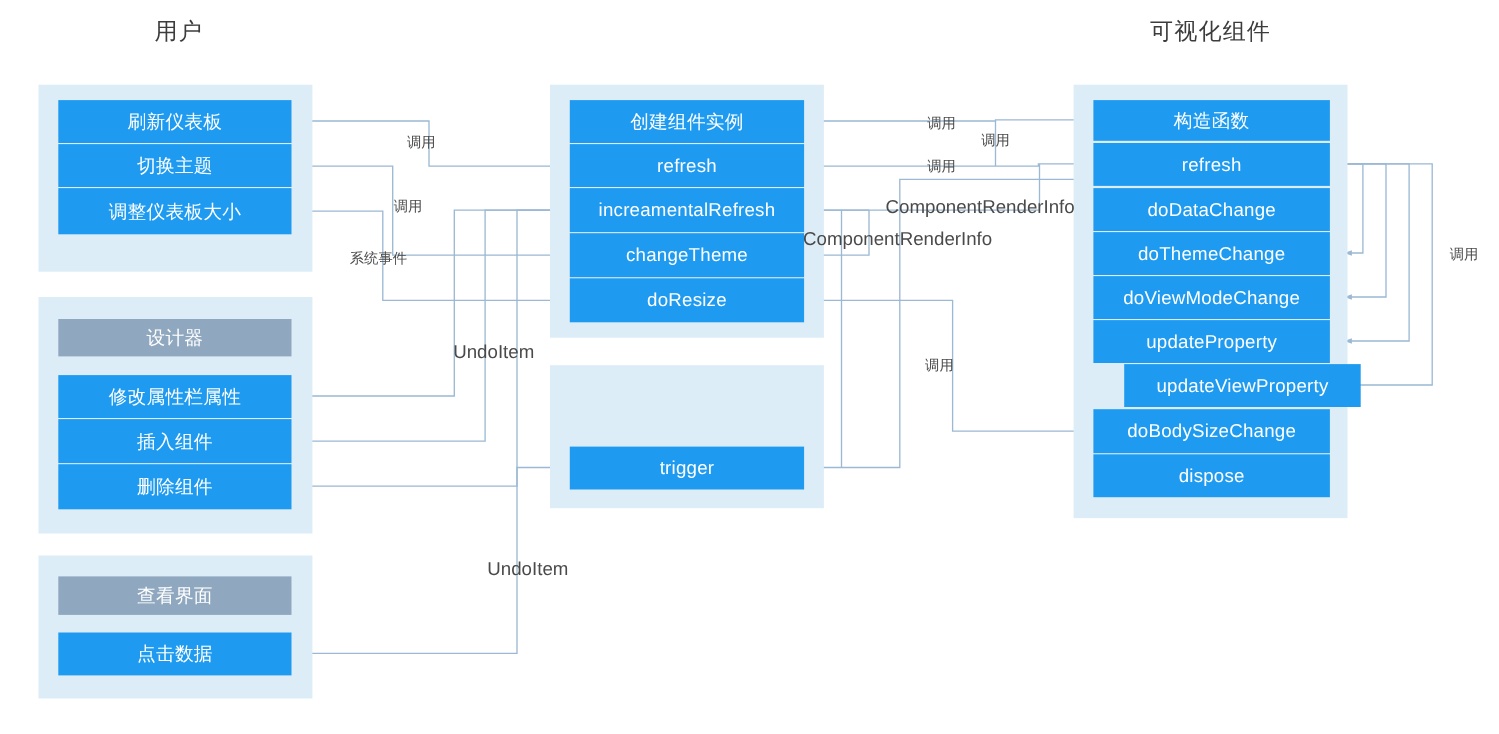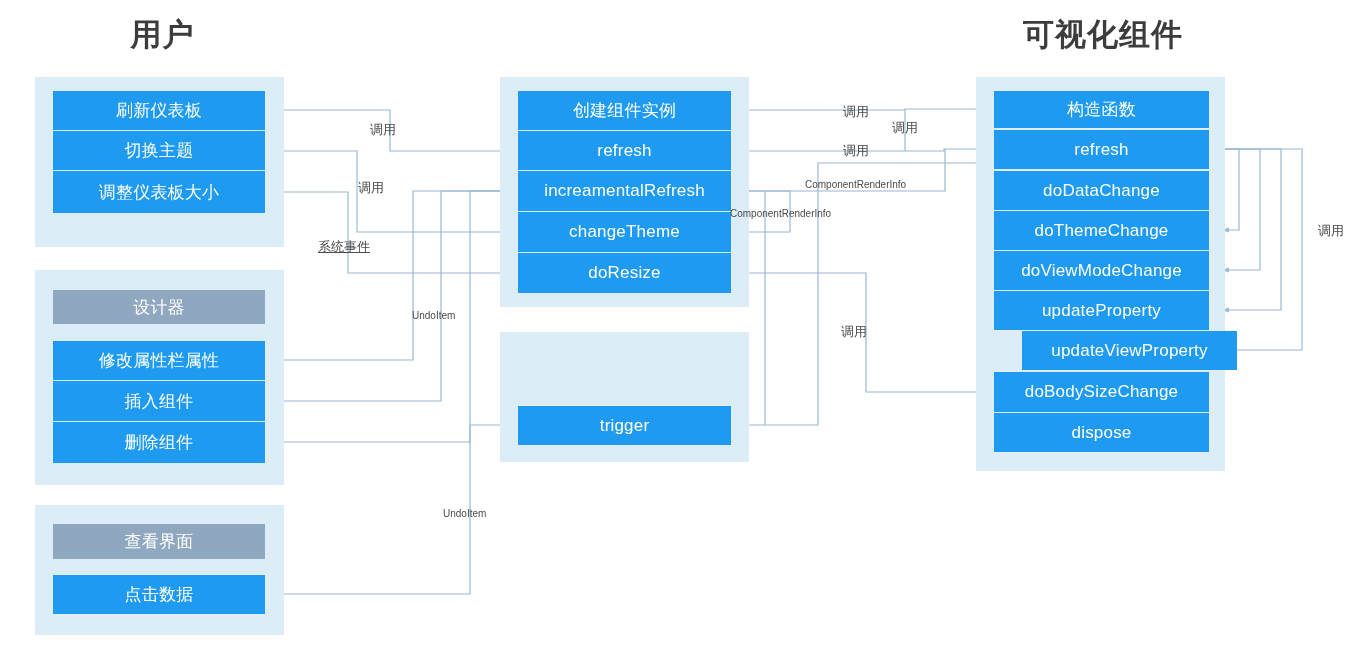--- a/index.html
+++ b/index.html
@@ -15,23 +15,23 @@
     font-family: "Liberation Sans", "DejaVu Sans", sans-serif;
   }
   #diagram {
     position: absolute;
     left: 0; top: 0;
     width: 1363px;
     height: 667px;
   }
   .col-title {
     position: absolute;
-    font-size: 31px;
+    font-size: 21px;
     color: #3c3c3c;
-    font-weight: 700;
+    font-weight: 400;
     text-align: center;
     white-space: nowrap;
     letter-spacing: 1px;
   }
   .group {
     position: absolute;
     background: #dcedf7;
     box-sizing: border-box;
   }
   .node {
@@ -43,21 +43,21 @@
     color: #ffffff;
     font-size: 17px;
     font-weight: 400;
     white-space: nowrap;
     letter-spacing: 0.2px;
   }
   .node.blue { background: #1e9bf0; }
   .node.gray { background: #8fa8bf; }
   .edge-label {
     position: absolute;
-    font-size: 10px;
+    font-size: 17px;
     color: #4a4a4a;
     white-space: nowrap;
     background: transparent;
     line-height: 1;
   }
   .edge-label.cn { font-size: 13px; }
   svg.wires {
     position: absolute;
     left: 0; top: 0;
     width: 1363px;
@@ -156,21 +156,21 @@
   <div class="node blue" style="left:994px; top:171px; width:215px; height:39px;">doDataChange</div>
   <div class="node blue" style="left:994px; top:211px; width:215px; height:39px;">doThemeChange</div>
   <div class="node blue" style="left:994px; top:251px; width:215px; height:39px;text-align:center;">doViewModeChange</div>
   <div class="node blue" style="left:994px; top:291px; width:215px; height:39px;">updateProperty</div>
   <div class="node blue" style="left:1022px; top:331px; width:215px; height:39px;">updateViewProperty</div>
   <div class="node blue" style="left:994px; top:372px; width:215px; height:40px;">doBodySizeChange</div>
   <div class="node blue" style="left:994px; top:413px; width:215px; height:39px;">dispose</div>
 
   <div class="edge-label cn" style="left:370px; top:123px;">调用</div>
   <div class="edge-label cn" style="left:358px; top:181px;">调用</div>
-  <div class="edge-label cn" style="left:318px; top:240px;text-decoration:underline;">系统事件</div>
+  <div class="edge-label cn" style="left:318px; top:228px;">系统事件</div>
 
   <div class="edge-label" style="left:412px; top:311px;">UndoItem</div>
   <div class="edge-label" style="left:443px; top:509px;">UndoItem</div>
 
   <div class="edge-label cn" style="left:843px; top:105px;">调用</div>
   <div class="edge-label cn" style="left:892px; top:121px;">调用</div>
   <div class="edge-label cn" style="left:843px; top:144px;">调用</div>
 
   <div class="edge-label" style="left:805px; top:180px;">ComponentRenderInfo</div>
   <div class="edge-label" style="left:730px; top:209px;">ComponentRenderInfo</div>

